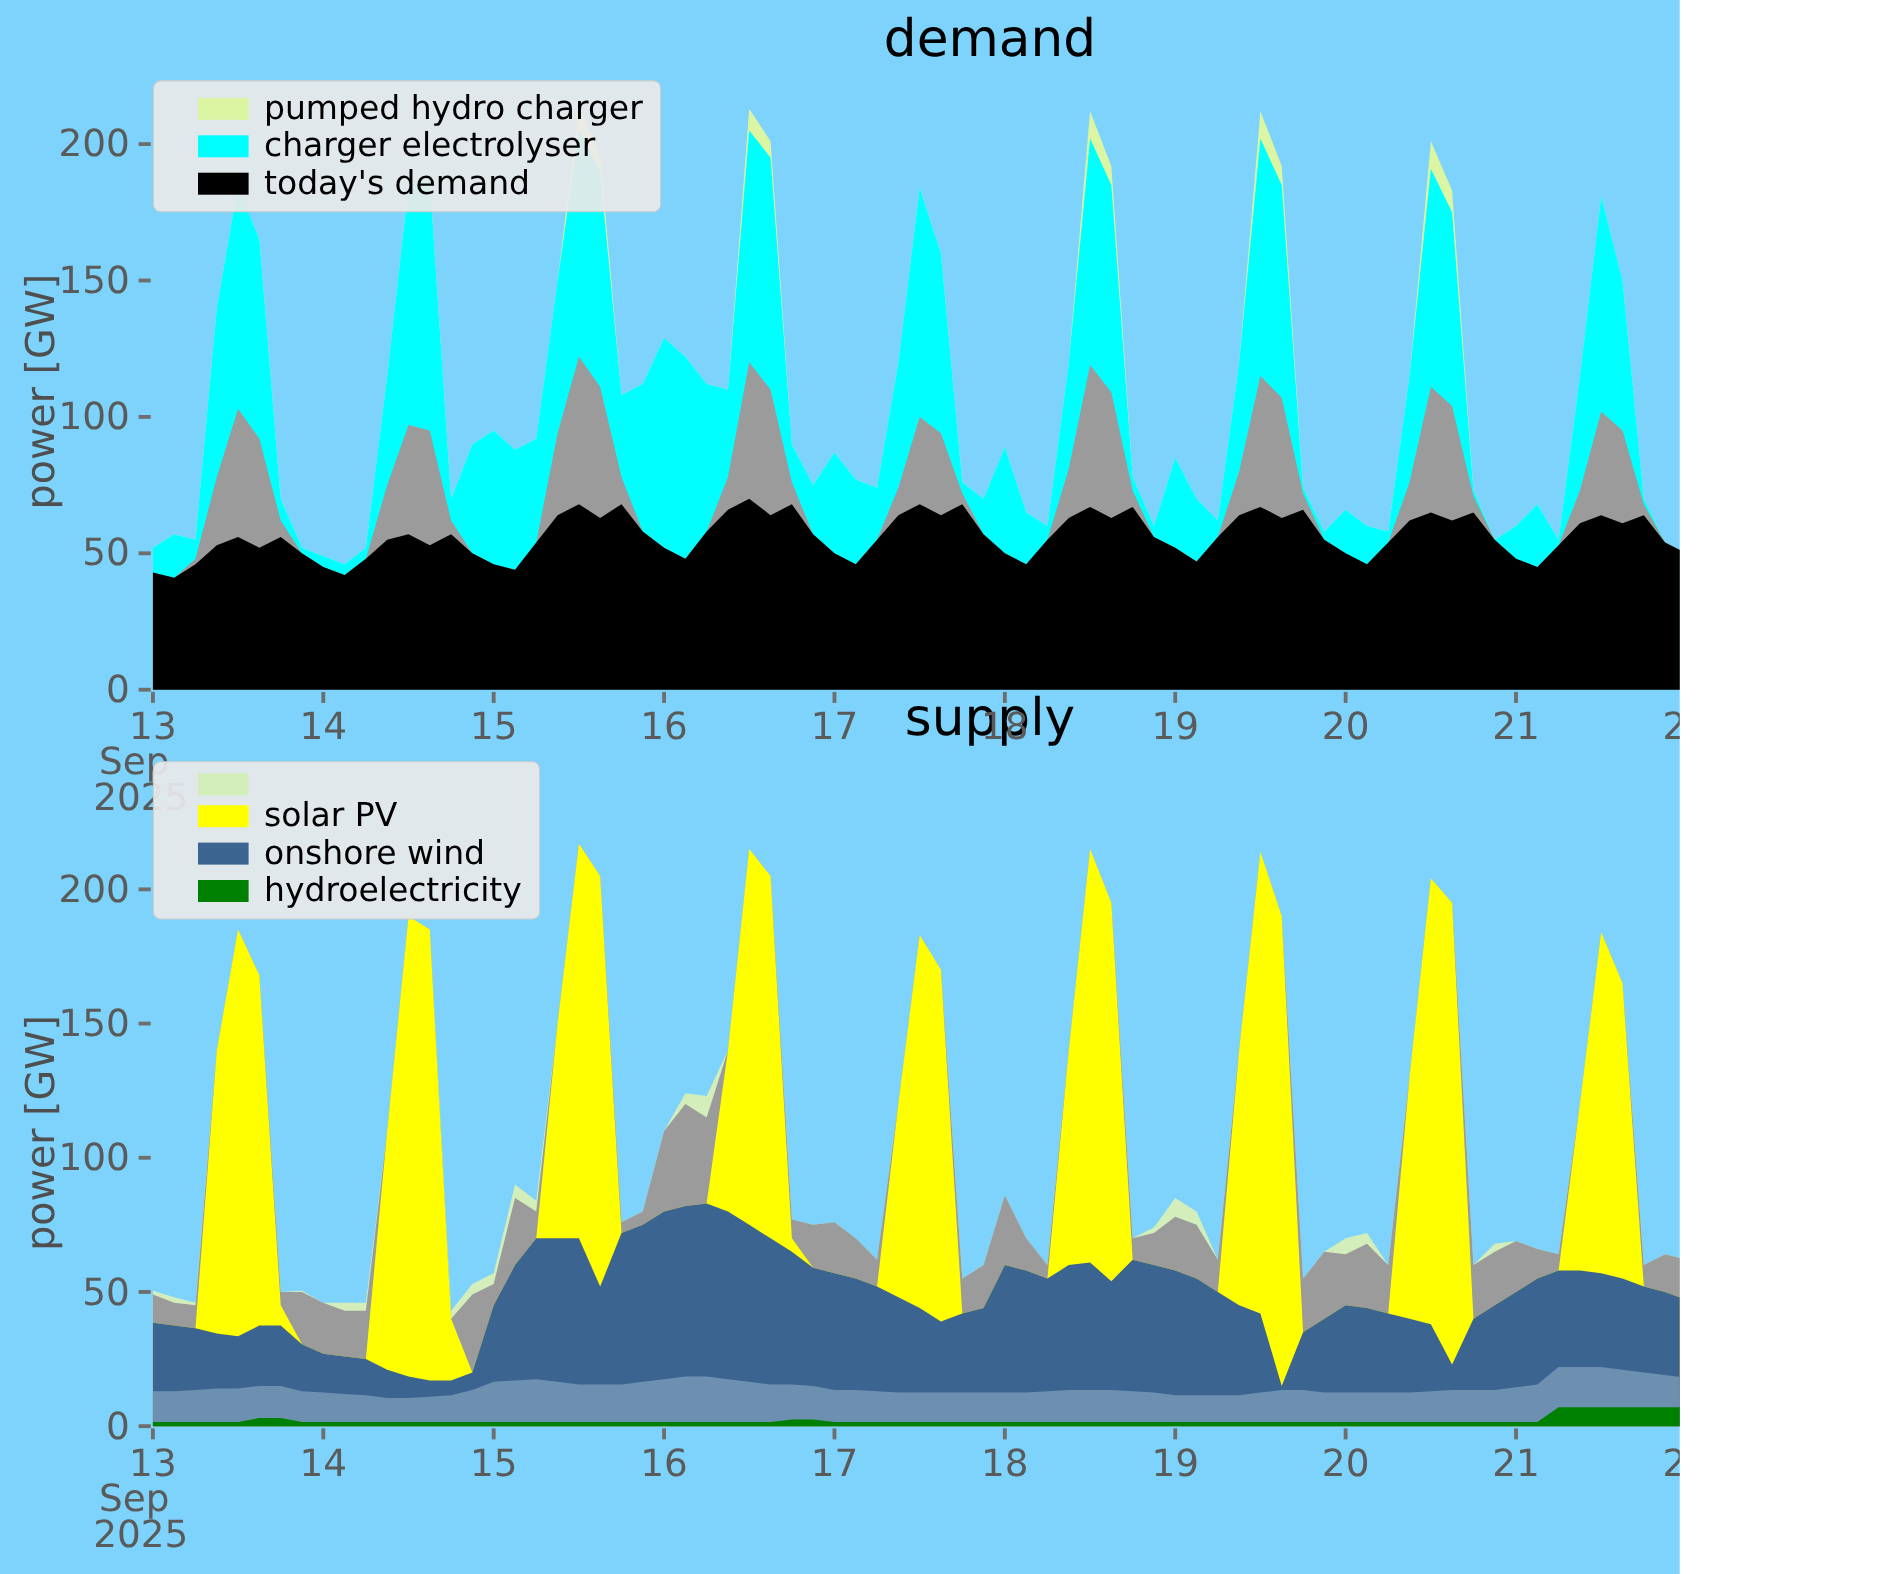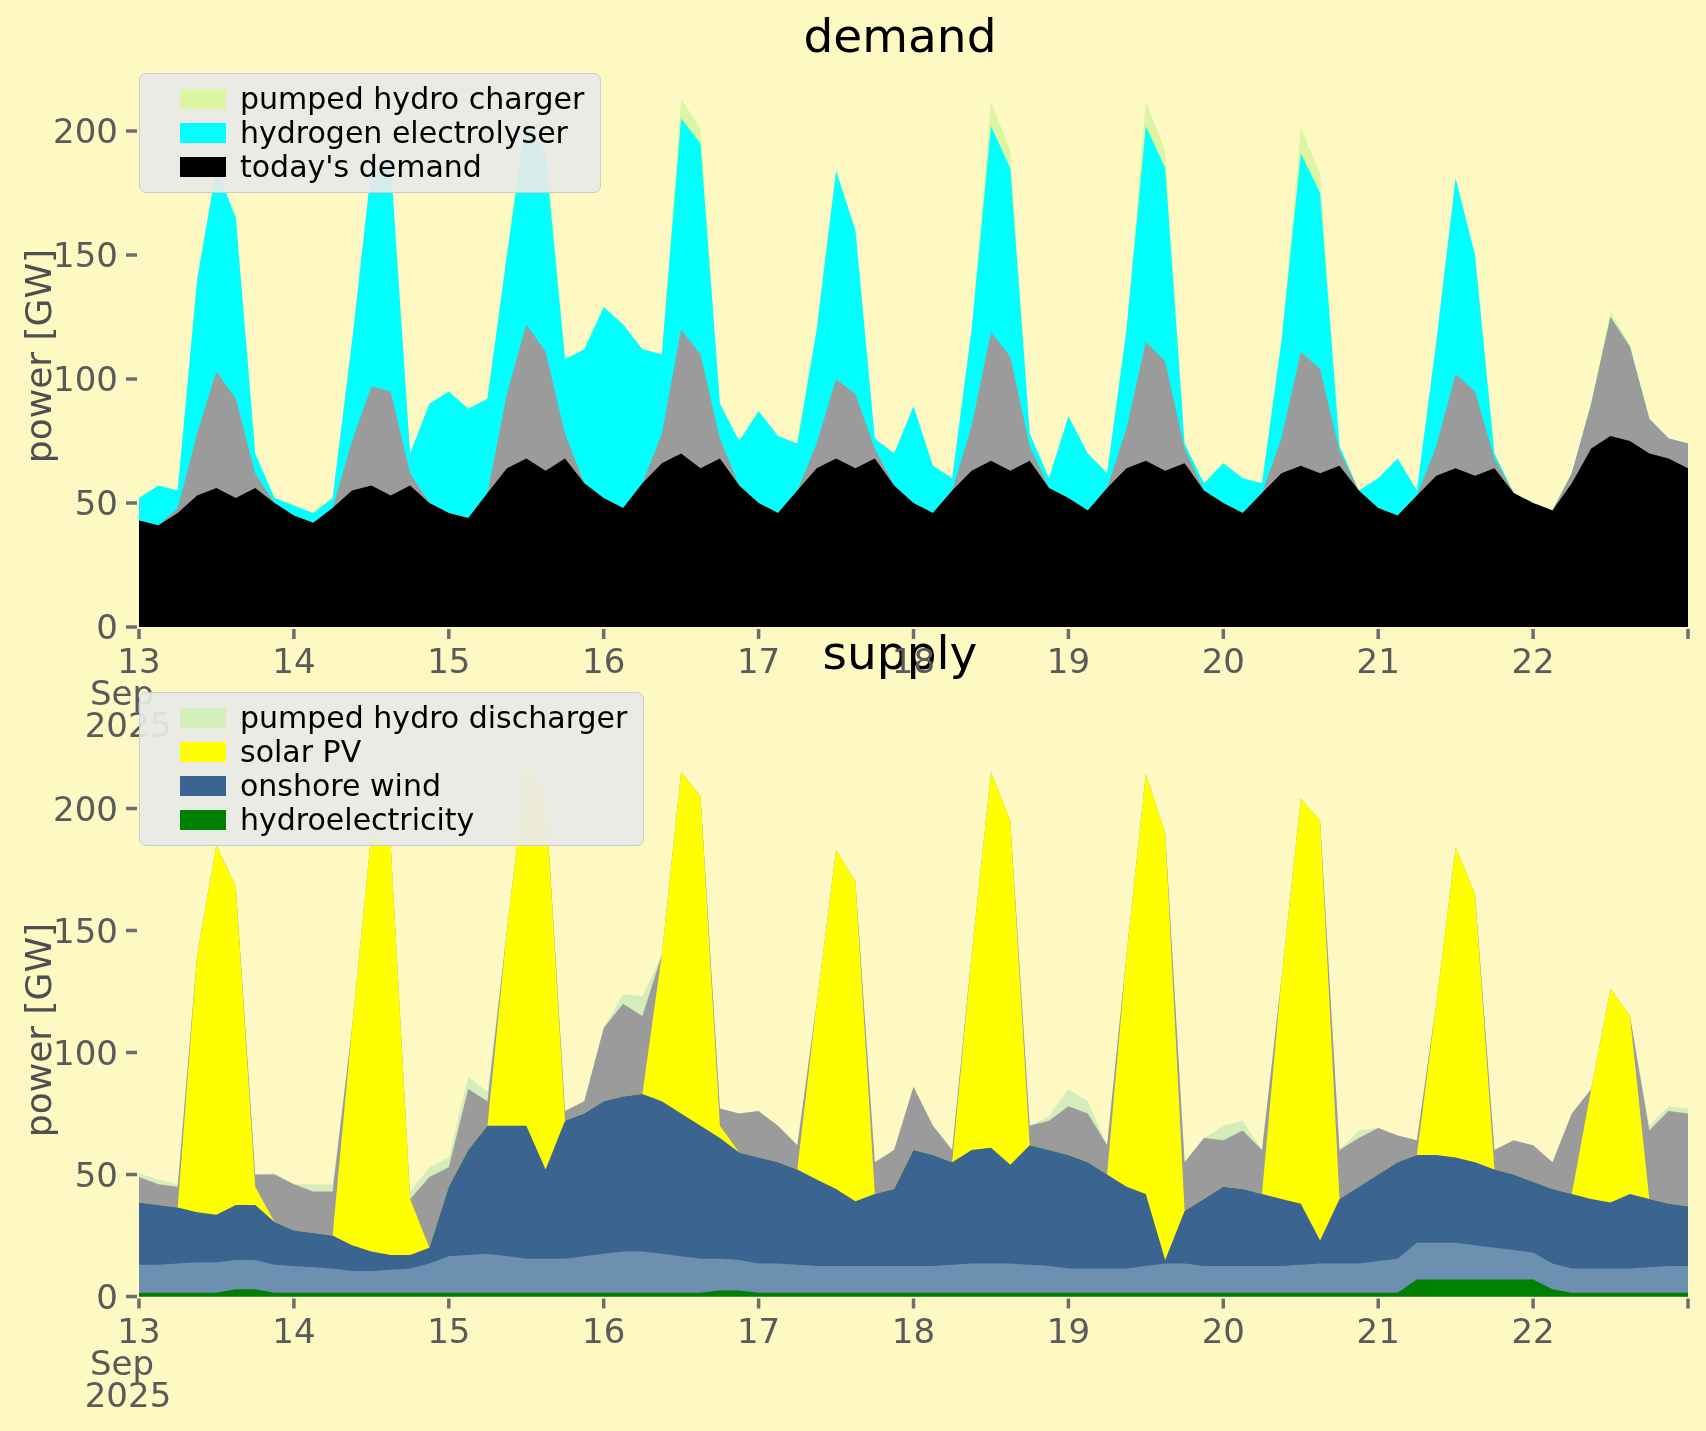--- a/index.html
+++ b/index.html
@@ -1,19 +1,19 @@
 <!DOCTYPE html>
 <html><head>
 <meta charset="utf-8">
 <style>
   html,body{margin:0;padding:0;background:#ffffff;}
   .figure{
     position:relative;
-    width:1706px;height:1431px;
-    background:#fef9c3;
+    width:1527px;height:1431px;
+    background:#7dd3fc;
     font-family:"DejaVu Sans","Liberation Sans",sans-serif;
     overflow:hidden;
   }
   svg{position:absolute;left:0;top:0;}
   .panel-title{
     position:absolute;
     transform:translateX(-50%);
     font-size:47px;color:#000;white-space:nowrap;
   }
   .ylabel{
@@ -103,31 +103,30 @@
   <div class="xtick-label" style="left:122px;top:1343px;">Sep</div>
   <div class="xtick-label" style="left:128px;top:1375px;">2025</div>
 
   <div class="legend" id="legend-0" style="left:139px;top:73px;">
       <div class="legend-row">
         <span class="legend-swatch" style="background: rgb(220, 245, 163);"></span>
         <span class="legend-label">pumped hydro charger</span>
       </div>
       <div class="legend-row">
         <span class="legend-swatch" style="background: rgb(0, 255, 255);"></span>
-        <span class="legend-label">hydrogen electrolyser</span>
+        <span class="legend-label">charger electrolyser</span>
       </div>
       <div class="legend-row">
         <span class="legend-swatch" style="background: rgb(0, 0, 0);"></span>
         <span class="legend-label">today's demand</span>
       </div>
     </div>
   <div class="legend" id="legend-1" style="left:139px;top:692px;">
       <div class="legend-row">
         <span class="legend-swatch" style="background: rgb(211, 238, 187);"></span>
-        <span class="legend-label">pumped hydro discharger</span>
       </div>
       <div class="legend-row">
         <span class="legend-swatch" style="background: rgb(255, 255, 0);"></span>
         <span class="legend-label">solar PV</span>
       </div>
       <div class="legend-row">
         <span class="legend-swatch" style="background: rgb(60, 100, 144);"></span>
         <span class="legend-label">onshore wind</span>
       </div>
       <div class="legend-row">

